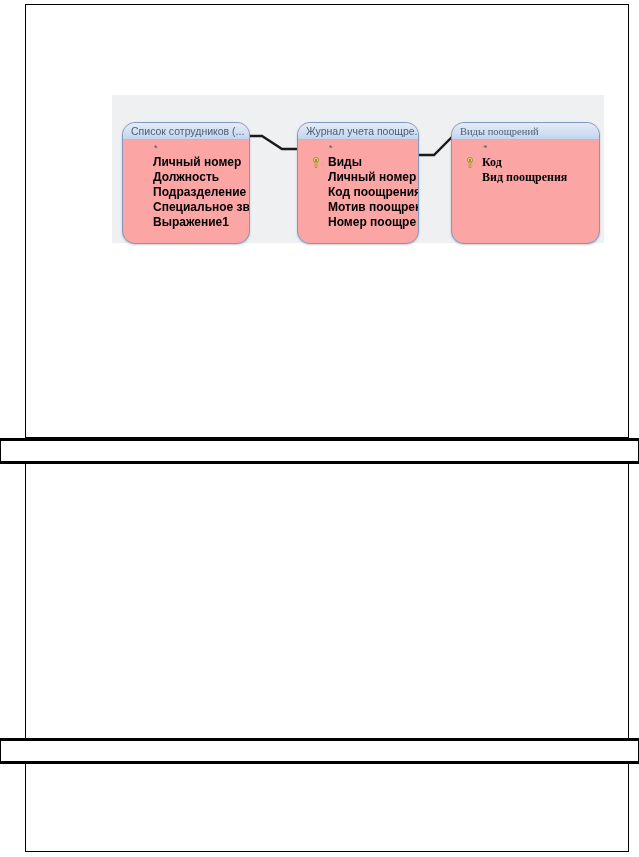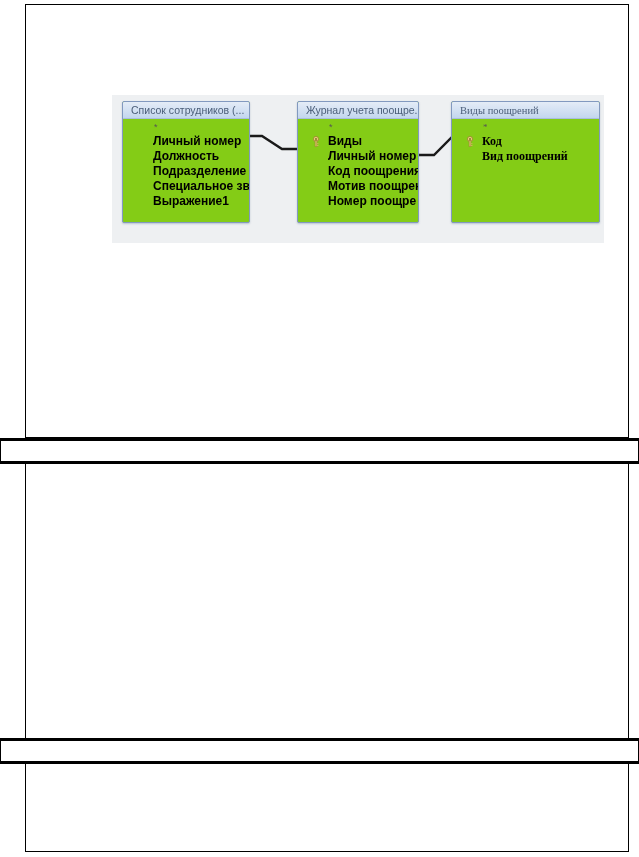--- a/index.html
+++ b/index.html
@@ -63,25 +63,26 @@
     top: 90px;
     width: 492px;
     height: 148px;
     background: #eef0f2;
   }
 
   
   .tbl {
     position: absolute;
     box-sizing: border-box;
-    background: #84cc16;
+    background: #fca5a5;
     border: 1px solid #8299bf;
-    border-radius: 2px;
+    border-radius: 13px;
     box-shadow: 0 1px 2px rgba(90,110,140,0.35);
     overflow: hidden;
+    margin-top: 21px;
   }
   .tbl-title {
     height: 17px;
     line-height: 17px;
     box-sizing: border-box;
     background: linear-gradient(to bottom, #e4ecf7 0%, #d2e0f2 55%, #c3d6ee 100%);
     border-bottom: 1px solid #a9bedd;
     color: #4a5d78;
     font-size: 10.5px;
     padding-left: 8px;
@@ -185,21 +186,21 @@
         <div class="fld-row">
           <svg class="key-icon" viewBox="0 0 10 11" xmlns="http://www.w3.org/2000/svg">
             <circle cx="5" cy="3" r="2.6" fill="#e8d27a" stroke="#9c8530" stroke-width="0.8"></circle>
             <circle cx="5" cy="3" r="0.9" fill="#7d6a20"></circle>
             <rect x="4.1" y="4.6" width="1.8" height="6" fill="#e8d27a" stroke="#9c8530" stroke-width="0.7"></rect>
             <rect x="5.9" y="7.2" width="1.6" height="1" fill="#cbb45c"></rect>
             <rect x="5.9" y="9" width="1.6" height="1" fill="#cbb45c"></rect>
           </svg>
           <span>Код</span>
         </div>
-        <div class="fld-row">Вид поощрений</div>
+        <div class="fld-row">Вид поощрения</div>
       </div>
     </div>
 
   </div>
 </div>
 
 <div class="doc-box band band-1"></div>
 <div class="doc-box box-second"></div>
 <div class="doc-box band band-2"></div>
 <div class="doc-box box-third"></div>

